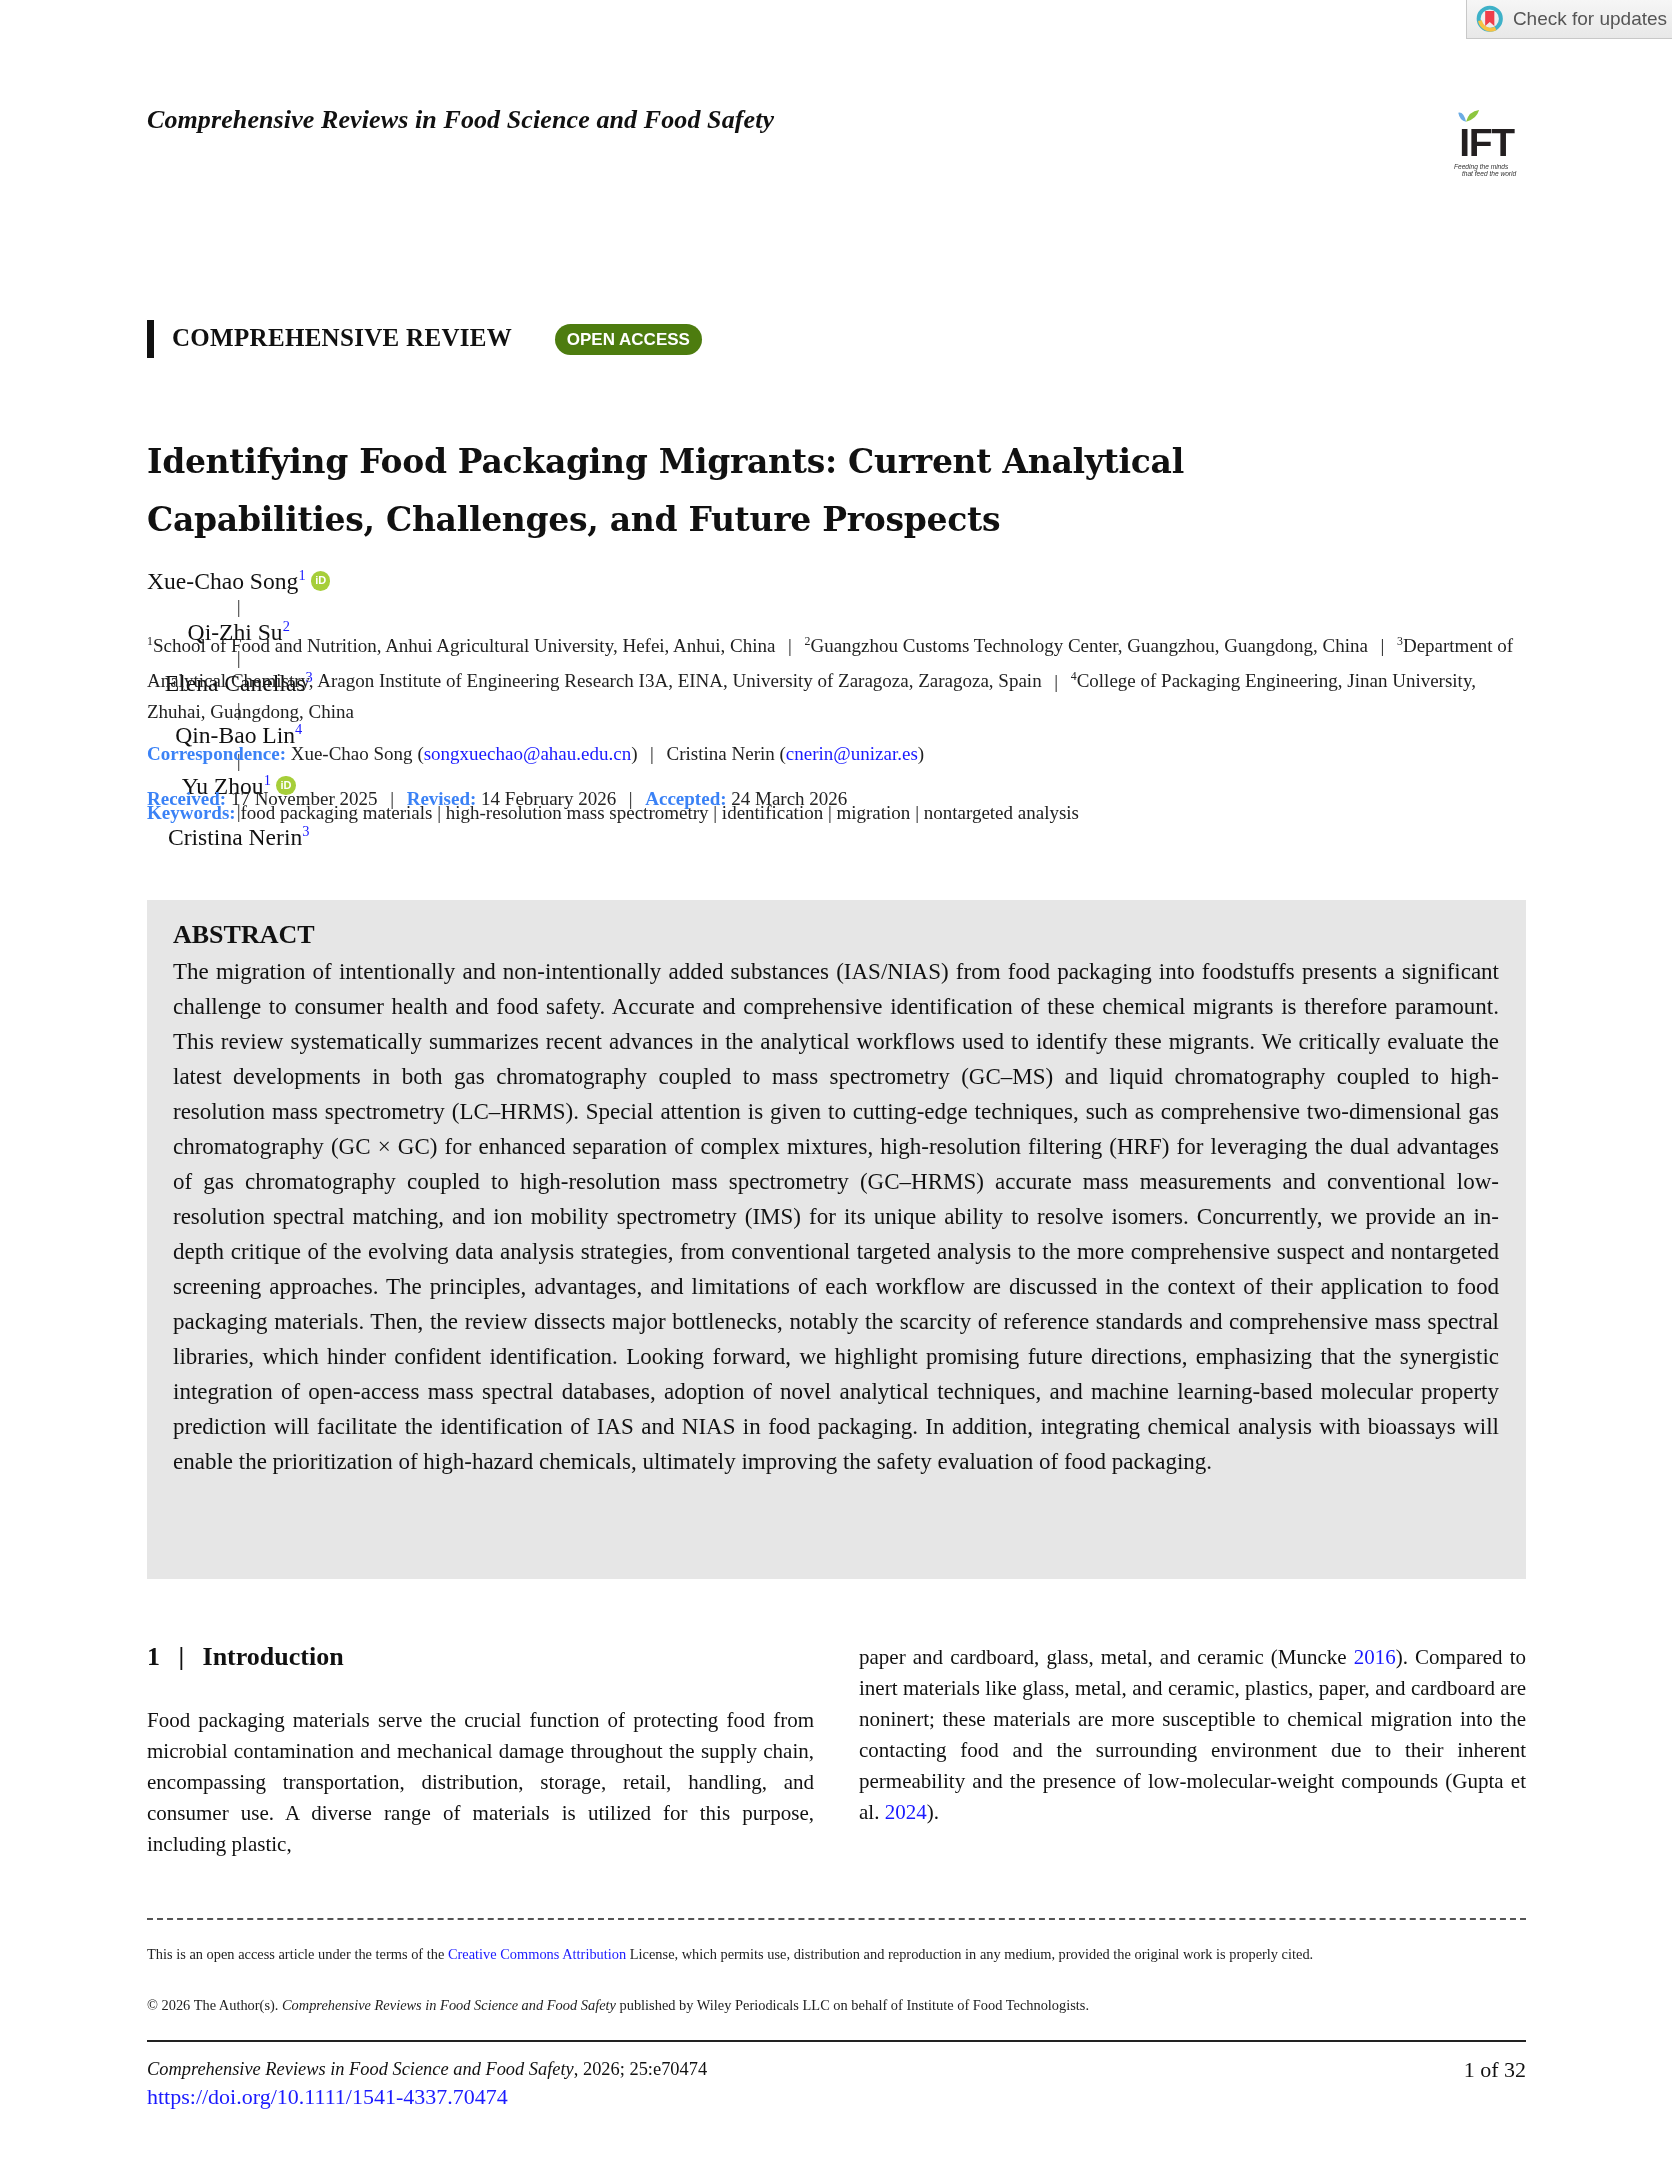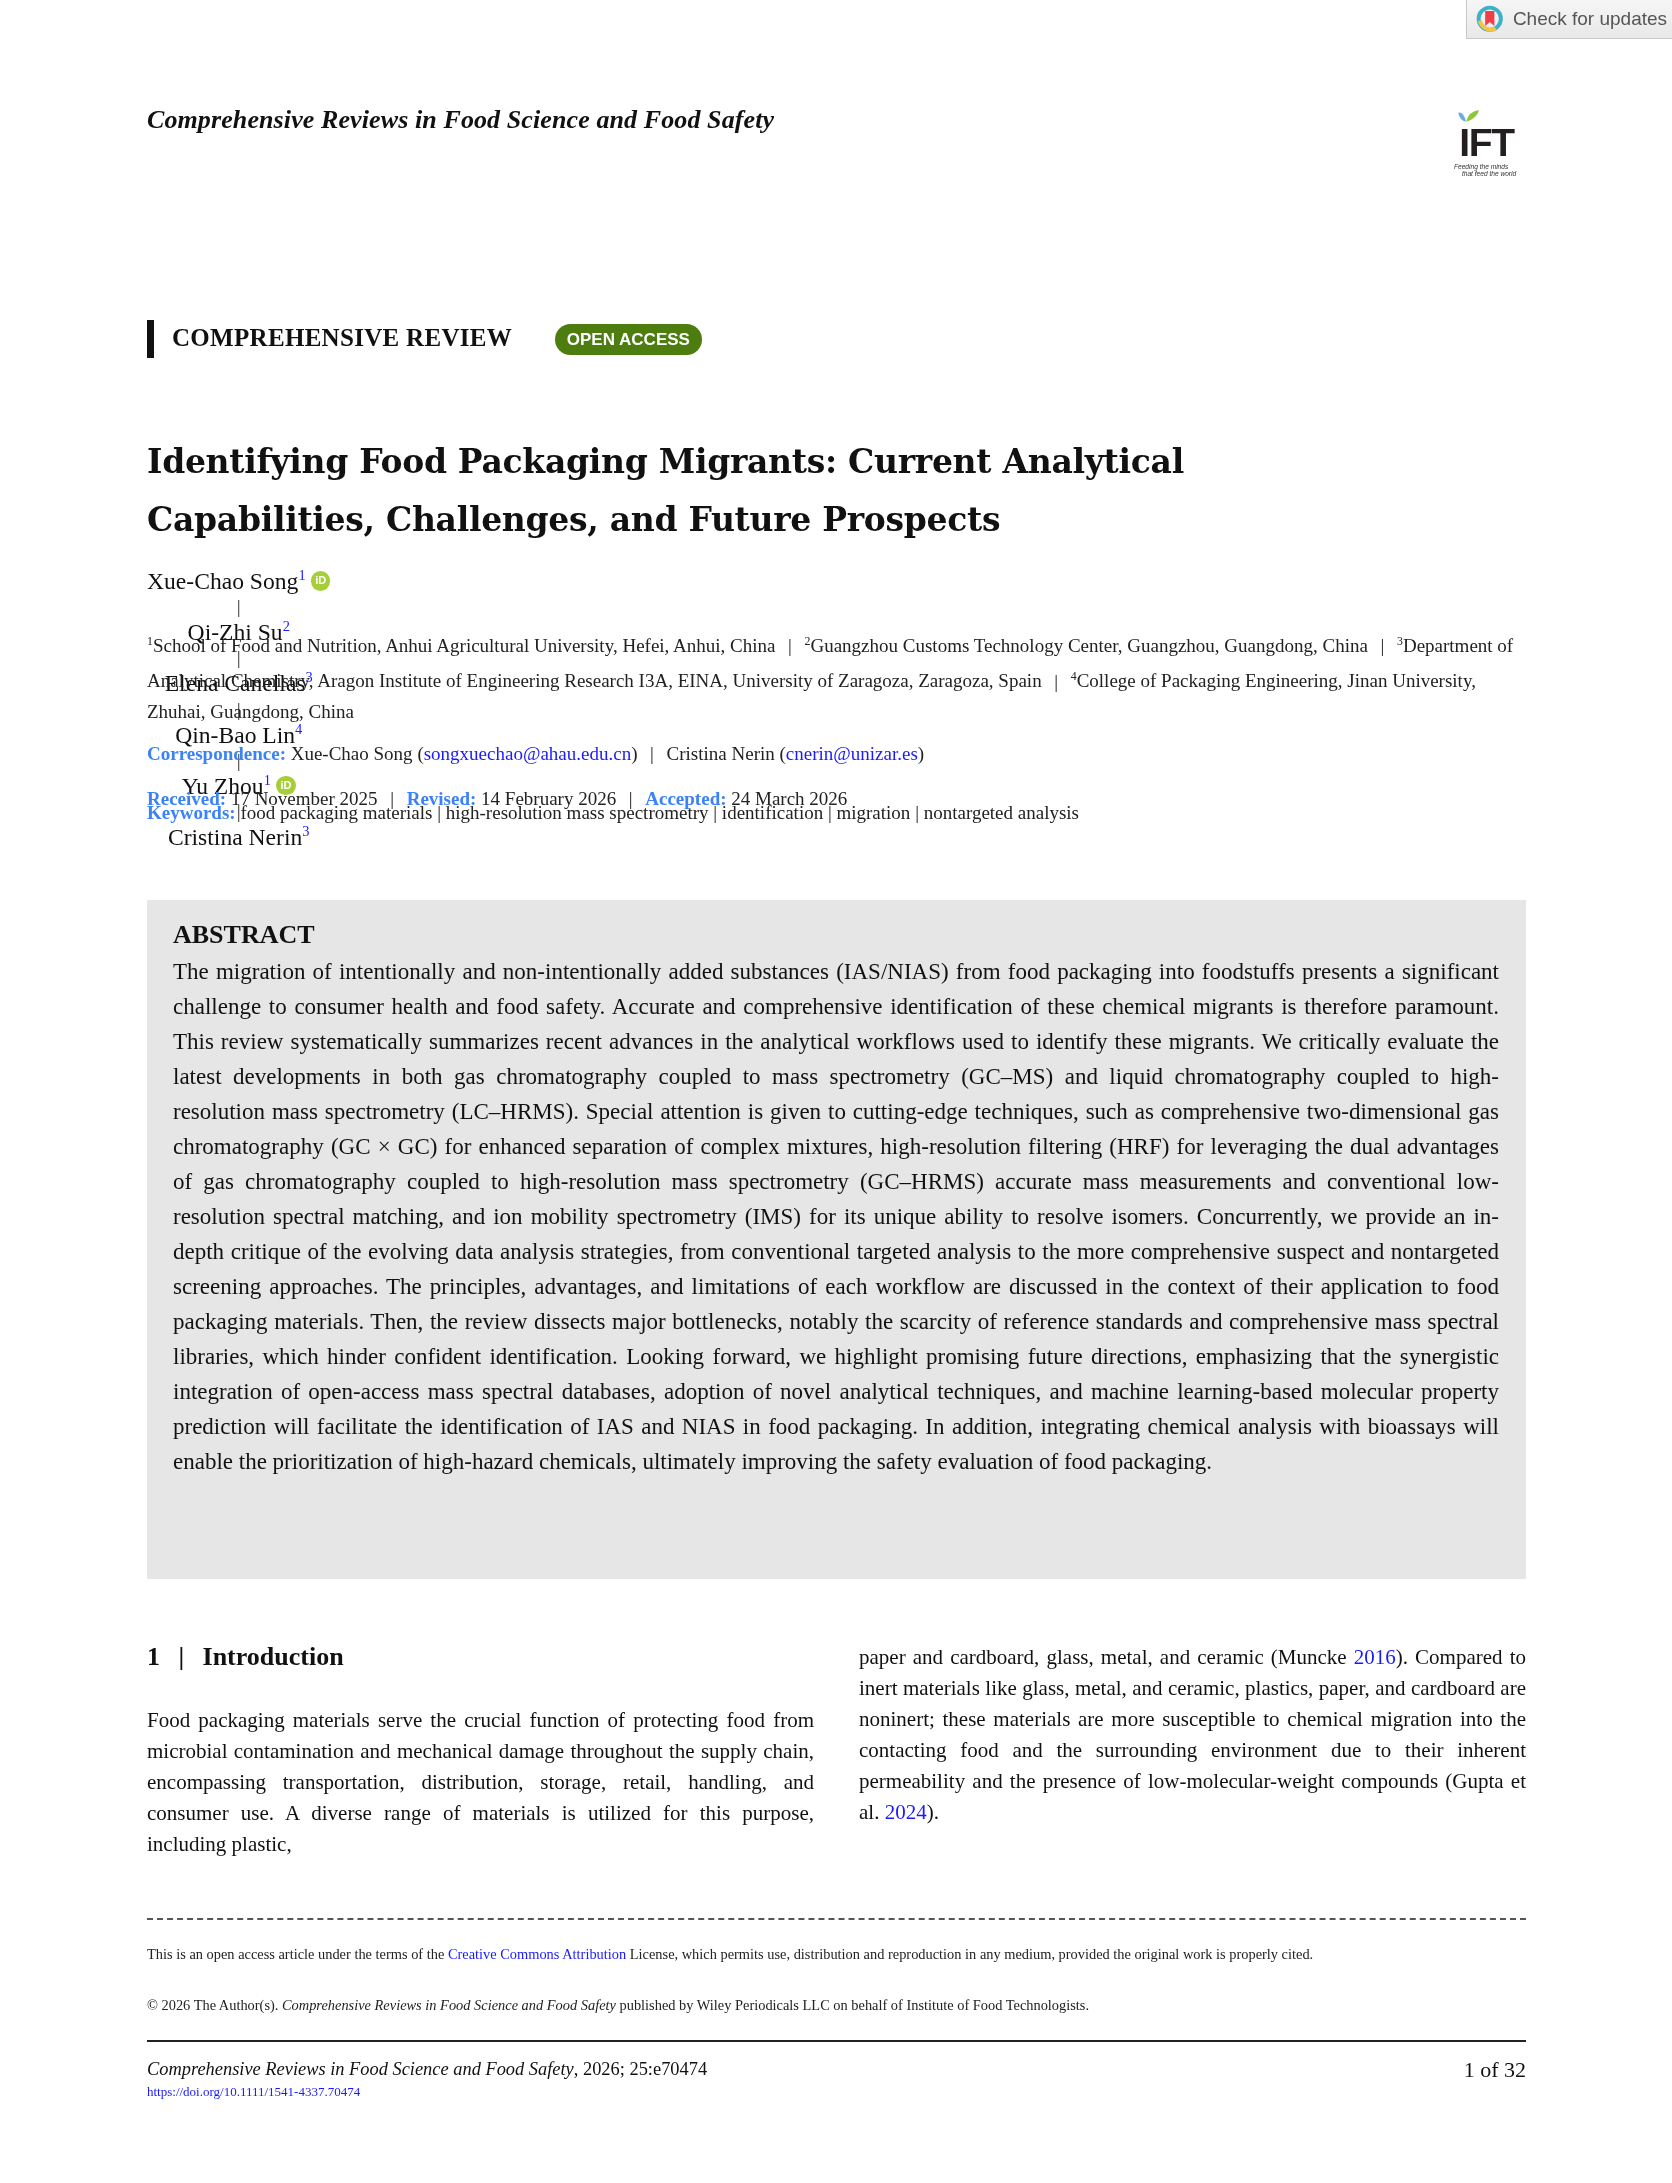--- a/index.html
+++ b/index.html
@@ -102,21 +102,21 @@
     position: absolute; left: 147px; top: 1997px;
     font-family: "Liberation Serif", serif; font-size: 14.4px; color: #222;
   }
   .footer-rule { position: absolute; left: 147px; top: 2040px; width: 1379px; height: 2px; background: #222; }
   .footer-cite {
     position: absolute; left: 147px; top: 2059px;
     font-family: "Liberation Serif", serif; font-size: 18.4px; color: #111;
   }
   .footer-doi {
     position: absolute; left: 147px; top: 2084px;
-    font-family: "Liberation Serif", serif; font-size: 13px;
+    font-family: "Liberation Serif", serif; font-size: 22px;
   }
   .page-num {
     position: absolute; right: 147px; top: 2057px;
     font-family: "Liberation Serif", serif; font-size: 22px; color: #111;
   }
 </style>
 </head>
 <body>
 
 <div class="check-updates">

